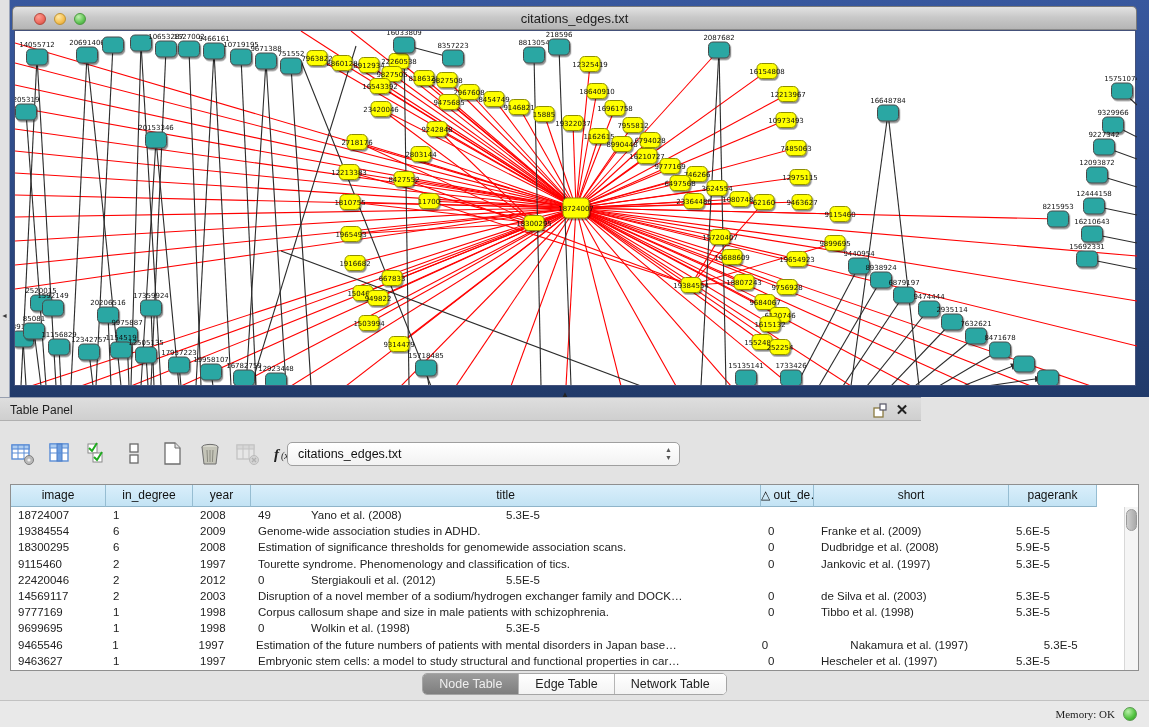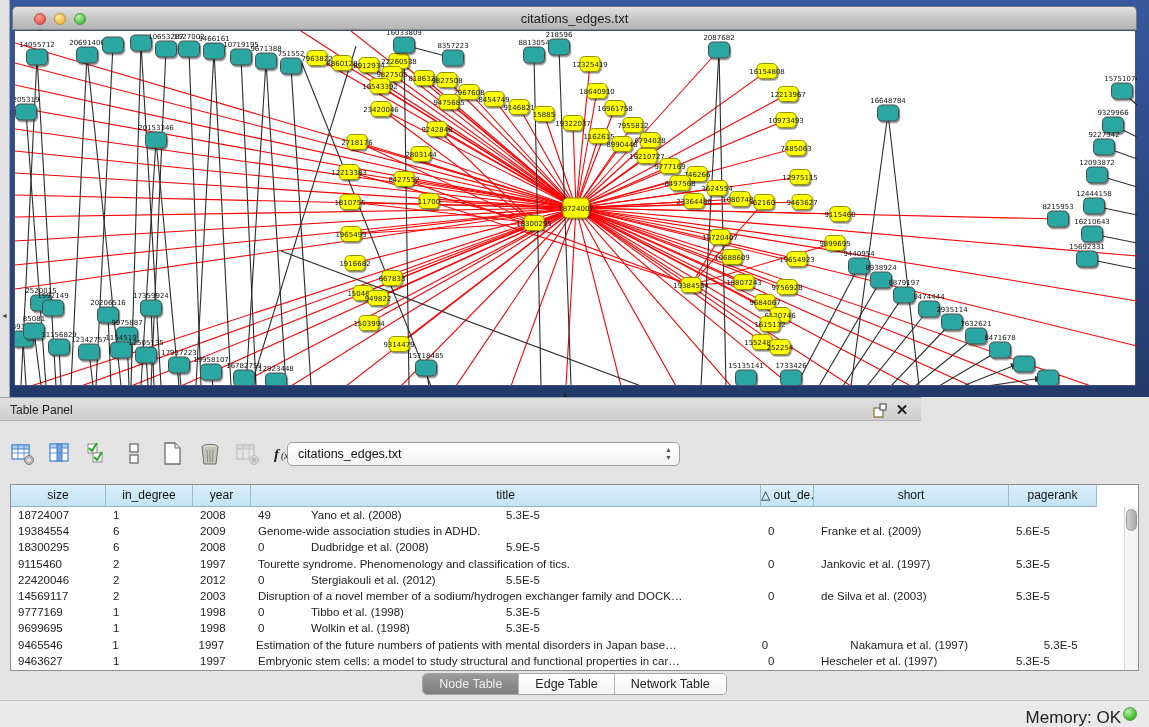--- a/index.html
+++ b/index.html
@@ -46,21 +46,21 @@
   .td{padding-left:7px;overflow:hidden;white-space:nowrap;line-height:16.2px;}
   .vscroll{position:absolute;right:0;top:22px;bottom:0;width:14px;background:#f5f5f5;border-left:1px solid #d8d8d8;}
   .vthumb{position:absolute;left:1px;top:2px;width:11px;height:22px;border-radius:6px;
     background:linear-gradient(90deg,#cfcfcf,#a9a9a9);border:1px solid #9a9a9a;}
   .tabsbar{position:absolute;left:0;top:276px;width:1149px;height:26px;text-align:center;}
   .seg{display:inline-flex;border:1px solid #a5a5a5;border-radius:5px;overflow:hidden;height:22px;background:#fff;}
   .segbtn{padding:0 16px;font-size:12.5px;line-height:21px;color:#222;border-right:1px solid #b5b5b5;background:linear-gradient(180deg,#ffffff,#f3f3f3);}
   .segbtn:last-child{border-right:none;}
   .segbtn.sel{background:linear-gradient(180deg,#9b9b9b,#7e7e7e);color:#efefef;}
   .statusbar{position:absolute;left:0;top:303px;width:1149px;height:27px;background:#e9e9e9;border-top:1px solid #c2c2c2;}
-  .mem{position:absolute;right:28px;top:7px;font-size:17px;color:#222;}
+  .mem{position:absolute;right:34px;top:7px;font-size:11px;color:#222;font-family:Liberation Serif, serif;}
   .memdot{position:absolute;right:12px;top:6px;width:14px;height:14px;border-radius:50%;
     background:radial-gradient(circle at 35% 30%,#b8f0a8,#4fc23d 60%,#2f9422);border:1px solid #5a9a50;}
   
   .tool svg{display:block;}
 </style>
 </head>
 <body>
 
 <div class="desktop">
   <div class="net-window">
@@ -814,21 +814,21 @@
         </svg>
     </span>
     <div class="combo">
       <span>citations_edges.txt</span>
       <span class="arrows">▲<br>▼</span>
     </div>
   </div>
 
   <div class="tablebox">
     <div class="thead" id="thead">
-        <div class="th" style="width: 95px;">size</div>
+        <div class="th" style="width: 95px;">image</div>
         <div class="th" style="width: 87px;">in_degree</div>
         <div class="th" style="width: 58px;">year</div>
         <div class="th" style="width: 510px;">title</div>
         <div class="th" style="width: 53px;">△ out_de…</div>
         <div class="th" style="width: 195px;">short</div>
         <div class="th" style="width: 88px;">pagerank</div>
         <div class="th filler"></div>
       </div>
     <div class="tbody" id="tbody">
         <div class="tr">
@@ -845,20 +845,21 @@
           <div class="td" style="width: 58px;">2009</div>
           <div class="td" style="width: 510px;">Genome-wide association studies in ADHD.</div>
           <div class="td" style="width: 53px;">0</div>
           <div class="td" style="width: 195px;">Franke et al. (2009)</div>
           <div class="td" style="width: 88px;">5.6E-5</div>
         </div>
         <div class="tr">
           <div class="td" style="width: 95px;">18300295</div>
           <div class="td" style="width: 87px;">6</div>
           <div class="td" style="width: 58px;">2008</div>
+          <div class="td" style="width: 510px;">Estimation of significance thresholds for genomewide association scans.</div>
           <div class="td" style="width: 53px;">0</div>
           <div class="td" style="width: 195px;">Dudbridge et al. (2008)</div>
           <div class="td" style="width: 88px;">5.9E-5</div>
         </div>
         <div class="tr">
           <div class="td" style="width: 95px;">9115460</div>
           <div class="td" style="width: 87px;">2</div>
           <div class="td" style="width: 58px;">1997</div>
           <div class="td" style="width: 510px;">Tourette syndrome. Phenomenology and classification of tics.</div>
           <div class="td" style="width: 53px;">0</div>
@@ -879,20 +880,21 @@
           <div class="td" style="width: 58px;">2003</div>
           <div class="td" style="width: 510px;">Disruption of a novel member of a sodium/hydrogen exchanger family and DOCK…</div>
           <div class="td" style="width: 53px;">0</div>
           <div class="td" style="width: 195px;">de Silva et al. (2003)</div>
           <div class="td" style="width: 88px;">5.3E-5</div>
         </div>
         <div class="tr">
           <div class="td" style="width: 95px;">9777169</div>
           <div class="td" style="width: 87px;">1</div>
           <div class="td" style="width: 58px;">1998</div>
+          <div class="td" style="width: 510px;">Corpus callosum shape and size in male patients with schizophrenia.</div>
           <div class="td" style="width: 53px;">0</div>
           <div class="td" style="width: 195px;">Tibbo et al. (1998)</div>
           <div class="td" style="width: 88px;">5.3E-5</div>
         </div>
         <div class="tr">
           <div class="td" style="width: 95px;">9699695</div>
           <div class="td" style="width: 87px;">1</div>
           <div class="td" style="width: 58px;">1998</div>
           <div class="td" style="width: 53px;">0</div>
           <div class="td" style="width: 195px;">Wolkin et al. (1998)</div>

